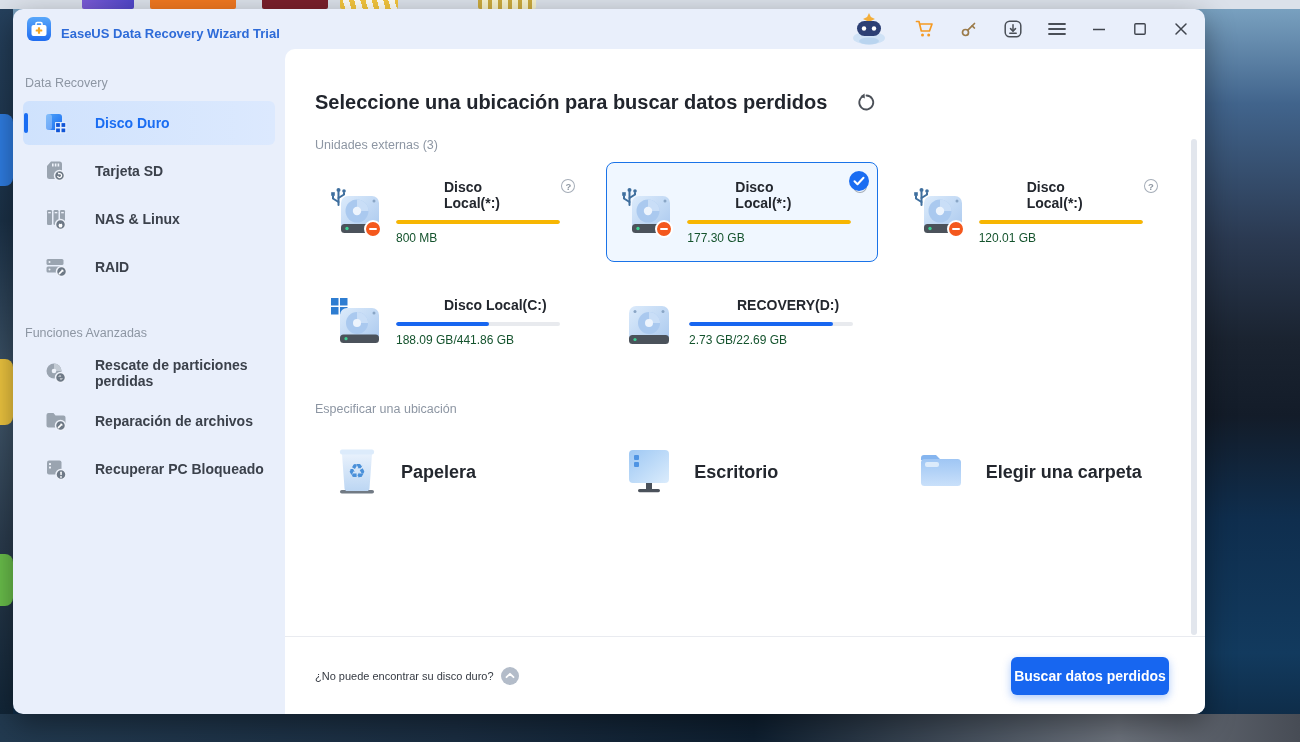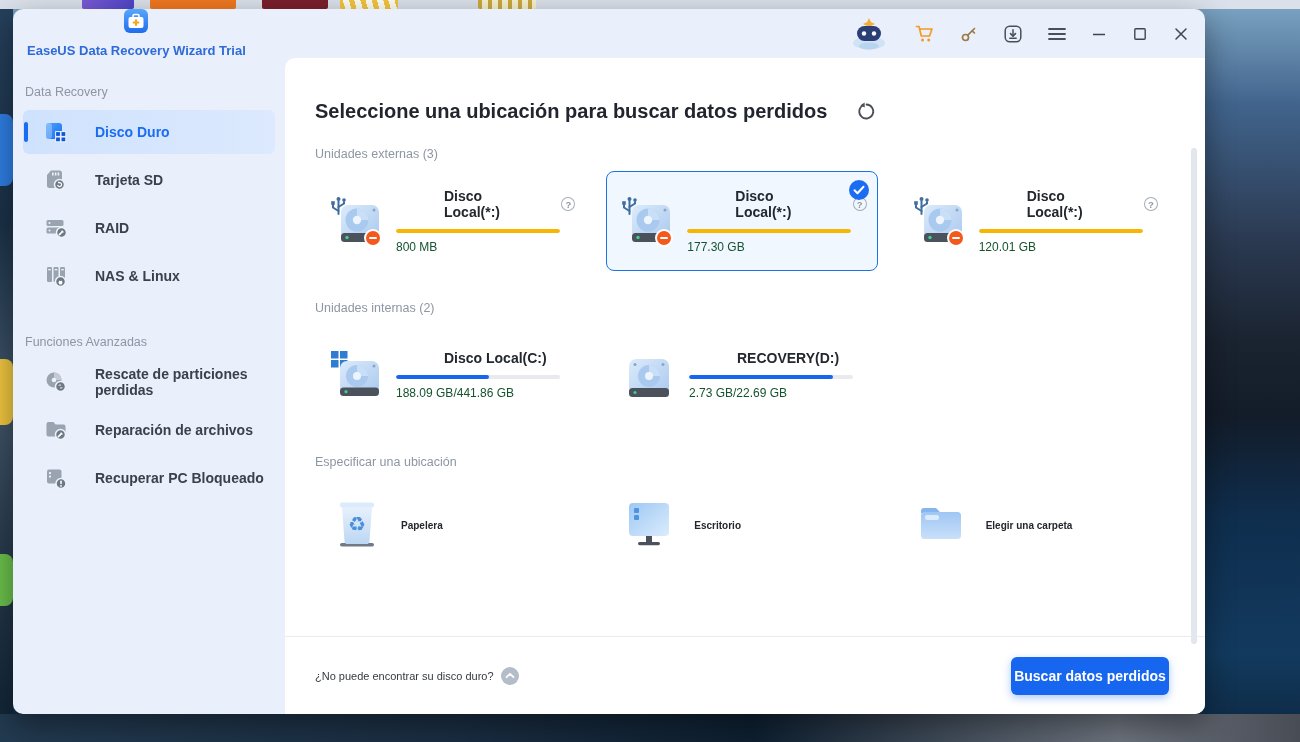--- a/index.html
+++ b/index.html
@@ -24,21 +24,21 @@
   .b3 { top:545px; height:52px; background:#6abf4b; }
   .desk-bottom { position:absolute; left:0; top:714px; width:1300px; height:28px;
     background:linear-gradient(90deg,#223a50 0%,#1a2d41 35%,#0e1f30 58%,#6d737d 86%,#474c55 100%); }
 
   
   .window { position:absolute; left:13px; top:9px; width:1192px; height:705px;
     background:#e9effb; border-radius:10px; overflow:hidden;
     box-shadow:0 10px 30px rgba(0,0,0,.4); display:flex; flex-direction:column; }
 
   .titlebar { flex:0 0 40px; display:flex; align-items:center; padding:0 16px 0 14px; }
-  .tb-left { display:flex; align-items:center; gap:10px;flex-direction:column; }
+  .tb-left { display:flex; align-items:flex-end; gap:10px; }
   .tb-title { font-size:13px; font-weight:bold; color:#2e6bd8; }
   .tb-right { margin-left:auto; display:flex; align-items:center; gap:25px; }
   .tb-btn { display:flex; align-items:center; justify-content:center; cursor:pointer; }
 
   .window-body { flex:1; display:flex; min-height:0; }
 
   
   .sidebar { flex:0 0 272px; padding-top:26px; }
   .section-label { font-size:12.5px; color:#8d96a3; padding-left:12px; margin-bottom:10px; line-height:16px; }
   .section-label.second { margin-top:36px; }
@@ -59,31 +59,31 @@
   .refresh { cursor:pointer; display:flex; }
   .sec-label { font-size:12.5px; color:#8d96a3; margin-top:24px; }
   .sec-label.mt-lg { margin-top:30px; }
   .cards-row { display:flex; gap:20px; margin-top:10px; }
   .drive-card { width:273px; height:100px; border-radius:8px; border:1.5px solid transparent;
     display:flex; align-items:center; gap:14px; padding:0 10px 0 12px; position:relative; cursor:pointer; }
   .drive-card.selected { border-color:#1a73e8; background:#f0f7ff; }
   .check-badge { position:absolute; top:8px; right:8px; display:flex; }
   .drive-icon { width:54px; height:54px; flex:0 0 54px; display:flex; }
   .drive-info { flex:1; min-width:0; }
-  .drive-name-row { display:flex; align-items:center; gap:20px; font-size:14px; font-weight:bold; color:#23272e;padding-left:48px; }
+  .drive-name-row { display:flex; gap:20px; font-size:14px; font-weight:bold; color:#23272e;padding-left:48px; }
   .q-icon { width:14px; height:14px; border:1px solid #a5adb8; border-radius:50%; color:#8d96a1;
     font-size:9.5px; font-weight:bold; display:inline-flex; align-items:center; justify-content:center; cursor:pointer; }
   .bar { width:164px; height:4px; border-radius:2px; background:#e8eaee; margin:9px 0 7px; overflow:hidden; }
   .bar-fill { height:100%; border-radius:2px; }
   .bar-fill.orange { background:#f7b602; }
   .bar-fill.blue { background:#1766f0; }
   .drive-size { font-size:12px; color:#14532d; }
   .loc-card { width:273px; height:92px; display:flex; align-items:center; gap:22px;
     padding-left:20px; cursor:pointer; }
-  .loc-label { font-size:10px; font-weight:bold; color:#23272e; }
+  .loc-label { font-size:18px; font-weight:bold; color:#23272e; }
   .scroll-thumb { position:absolute; right:8px; top:90px; width:6px; height:496px;
     border-radius:3px; background:#e2e6ed; cursor:pointer; }
 
   .footer { flex:0 0 78px; border-top:1px solid #e9ebf0; display:flex; align-items:center;
     padding:0 36px 0 30px; }
   .help { display:flex; align-items:center; gap:7px; font-size:11px; color:#363b43; cursor:pointer; }
   .chev { width:18px; height:18px; border-radius:50%; background:#b3bcc9; display:flex;
     align-items:center; justify-content:center; }
   .scan-btn { margin-left:auto; width:158px; height:38px; border-radius:6px; background:#1766f0;
     color:#fff; font-size:14px; font-weight:bold; border:none; cursor:pointer;
@@ -243,54 +243,54 @@
             <path d="M14.6 14.6l.9 1.6 1.4-1.2z" fill="#fff"></path>
           </svg>
         </span>
         <span>Tarjeta SD</span>
       </div>
 
       <div class="nav-item">
         <span class="nav-icon">
           <svg width="26" height="26" viewBox="0 0 26 26">
             <g fill="#9aa4b0">
-                <rect x="3.5" y="5" width="17" height="6" rx="1.5"></rect>
-                <rect x="3.5" y="12.5" width="17" height="6" rx="1.5"></rect>
-              </g>
-            <g fill="#eef2fa">
-                <circle cx="6.5" cy="8" r="1"></circle>
-                <circle cx="6.5" cy="15.5" r="1"></circle>
-              </g>
-            <circle cx="18.5" cy="17.5" r="5" fill="#6e7986" stroke="#eef2fa" stroke-width="1.5"></circle>
-            <path d="M16.4 19.6l3-3" stroke="#fff" stroke-width="1.6" stroke-linecap="round"></path>
-            <path d="M19 15.2l1.8 1.8-.7.7-1.8-1.8z" fill="#fff"></path>
-          </svg>
-        </span>
-        <span>RAID</span>
-      </div>
-
-      <div class="nav-item">
-        <span class="nav-icon">
-          <svg width="26" height="26" viewBox="0 0 26 26">
-            <g fill="#9aa4b0">
               <rect x="4" y="4" width="5" height="15" rx="1.2"></rect>
               <rect x="10.5" y="4" width="5" height="15" rx="1.2"></rect>
               <rect x="17" y="4" width="5" height="12" rx="1.2"></rect>
             </g>
             <g fill="#eef2fa">
                 <rect x="5.2" y="6" width="2.6" height="1.3"></rect>
                 <rect x="11.7" y="6" width="2.6" height="1.3"></rect>
                 <rect x="18.2" y="6" width="2.6" height="1.3"></rect>
               </g>
             <circle cx="17.5" cy="18.5" r="5" fill="#6e7986" stroke="#eef2fa" stroke-width="1.5"></circle>
             <ellipse cx="17.5" cy="19.4" rx="1.9" ry="2.2" fill="#fff"></ellipse>
             <circle cx="17.5" cy="16.8" r="1.2" fill="#6e7986"></circle>
           </svg>
         </span>
         <span>NAS &amp; Linux</span>
+      </div>
+
+      <div class="nav-item">
+        <span class="nav-icon">
+          <svg width="26" height="26" viewBox="0 0 26 26">
+            <g fill="#9aa4b0">
+                <rect x="3.5" y="5" width="17" height="6" rx="1.5"></rect>
+                <rect x="3.5" y="12.5" width="17" height="6" rx="1.5"></rect>
+              </g>
+            <g fill="#eef2fa">
+                <circle cx="6.5" cy="8" r="1"></circle>
+                <circle cx="6.5" cy="15.5" r="1"></circle>
+              </g>
+            <circle cx="18.5" cy="17.5" r="5" fill="#6e7986" stroke="#eef2fa" stroke-width="1.5"></circle>
+            <path d="M16.4 19.6l3-3" stroke="#fff" stroke-width="1.6" stroke-linecap="round"></path>
+            <path d="M19 15.2l1.8 1.8-.7.7-1.8-1.8z" fill="#fff"></path>
+          </svg>
+        </span>
+        <span>RAID</span>
       </div>
 
       <div class="section-label second">Funciones Avanzadas</div>
 
       <div class="nav-item">
         <span class="nav-icon">
           <svg width="26" height="26" viewBox="0 0 26 26">
             <circle cx="11" cy="11" r="7.5" fill="#9aa4b0"></circle>
             <path d="M11 3.5A7.5 7.5 0 0 1 18.5 11H11Z" fill="#c3cbd4"></path>
             <circle cx="11" cy="11" r="2.3" fill="#eef2fa"></circle>
@@ -448,21 +448,20 @@
                 <span class="q-icon">?</span>
               </div>
               <div class="bar">
                   <div class="bar-fill orange" style="width: 100%;"></div>
                 </div>
               <div class="drive-size">120.01 GB</div>
             </div>
           </div>
         </div>
 
-        <div class="sec-label mt-lg">Unidades internas (2)</div>
         <div class="cards-row">
 
           <div class="drive-card">
             <span class="drive-icon">
               <svg width="54" height="54" viewBox="0 0 54 54">
                 <g fill="#2e7dd1">
                   <rect x="3" y="3" width="7.5" height="7.5"></rect>
                     <rect x="12" y="3" width="7.5" height="7.5"></rect>
                   <rect x="3" y="12" width="7.5" height="7.5"></rect>
                     <rect x="12" y="12" width="7.5" height="7.5"></rect>

